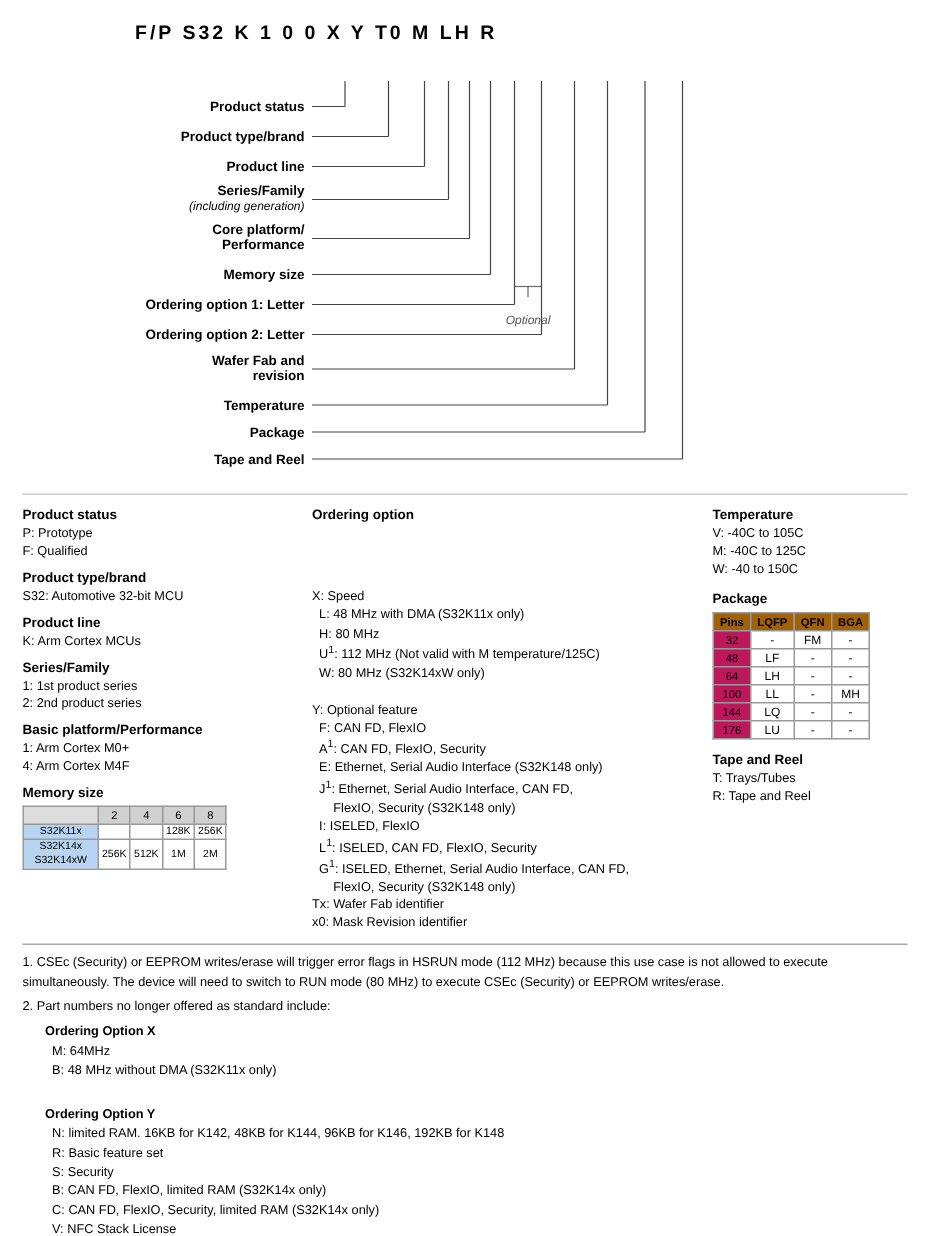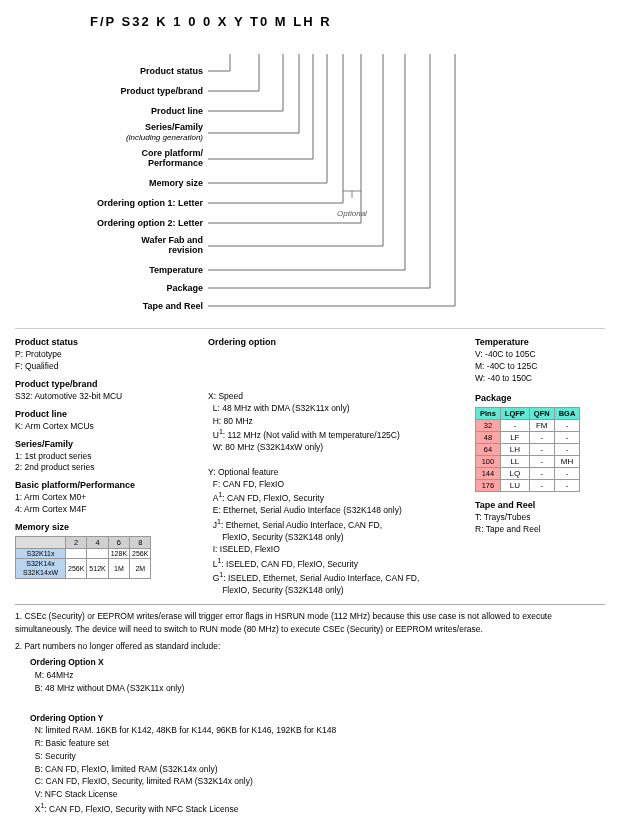--- a/index.html
+++ b/index.html
@@ -88,25 +88,25 @@
       border-collapse: collapse;
       font-size: 8px;
       margin-top: 4px;
     }
     .pkg-table td, .pkg-table th {
       border: 1px solid #999;
       padding: 1px 4px;
       text-align: center;
     }
     .pkg-table th {
-      background: #5eead4;
+      background: #a16207;
       font-size: 7.5px;
     }
     .pkg-table .pkg-col {
-      background: #fca5a5;
+      background: #be185d;
       font-size: 7.5px;
     }
 
     
     .notes-section {
       margin-top: 8px;
       border-top: 1px solid #aaa;
       padding-top: 5px;
       font-size: 8.5px;
       line-height: 1.5;
@@ -287,20 +287,24 @@
         &nbsp;&nbsp;A<sup>1</sup>: CAN FD, FlexIO, Security<br>
         &nbsp;&nbsp;E: Ethernet, Serial Audio Interface (S32K148 only)<br>
         &nbsp;&nbsp;J<sup>1</sup>: Ethernet, Serial Audio Interface, CAN FD,<br>
         &nbsp;&nbsp;&nbsp;&nbsp;&nbsp;&nbsp;FlexIO, Security (S32K148 only)<br>
         &nbsp;&nbsp;I: ISELED, FlexIO<br>
         &nbsp;&nbsp;L<sup>1</sup>: ISELED, CAN FD, FlexIO, Security<br>
         &nbsp;&nbsp;G<sup>1</sup>: ISELED, Ethernet, Serial Audio Interface, CAN FD,<br>
         &nbsp;&nbsp;&nbsp;&nbsp;&nbsp;&nbsp;FlexIO, Security (S32K148 only)
       </div>
 
+      <div class="section-text">
+        Tx: Wafer Fab identifier<br>
+        x0: Mask Revision identifier
+      </div>
 
     </div>
 
     <div class="right-col">
 
       <div class="section-title">Temperature</div>
       <div class="section-text">
         V: -40C to 105C<br>
         M: -40C to 125C<br>
         W: -40 to 150C

